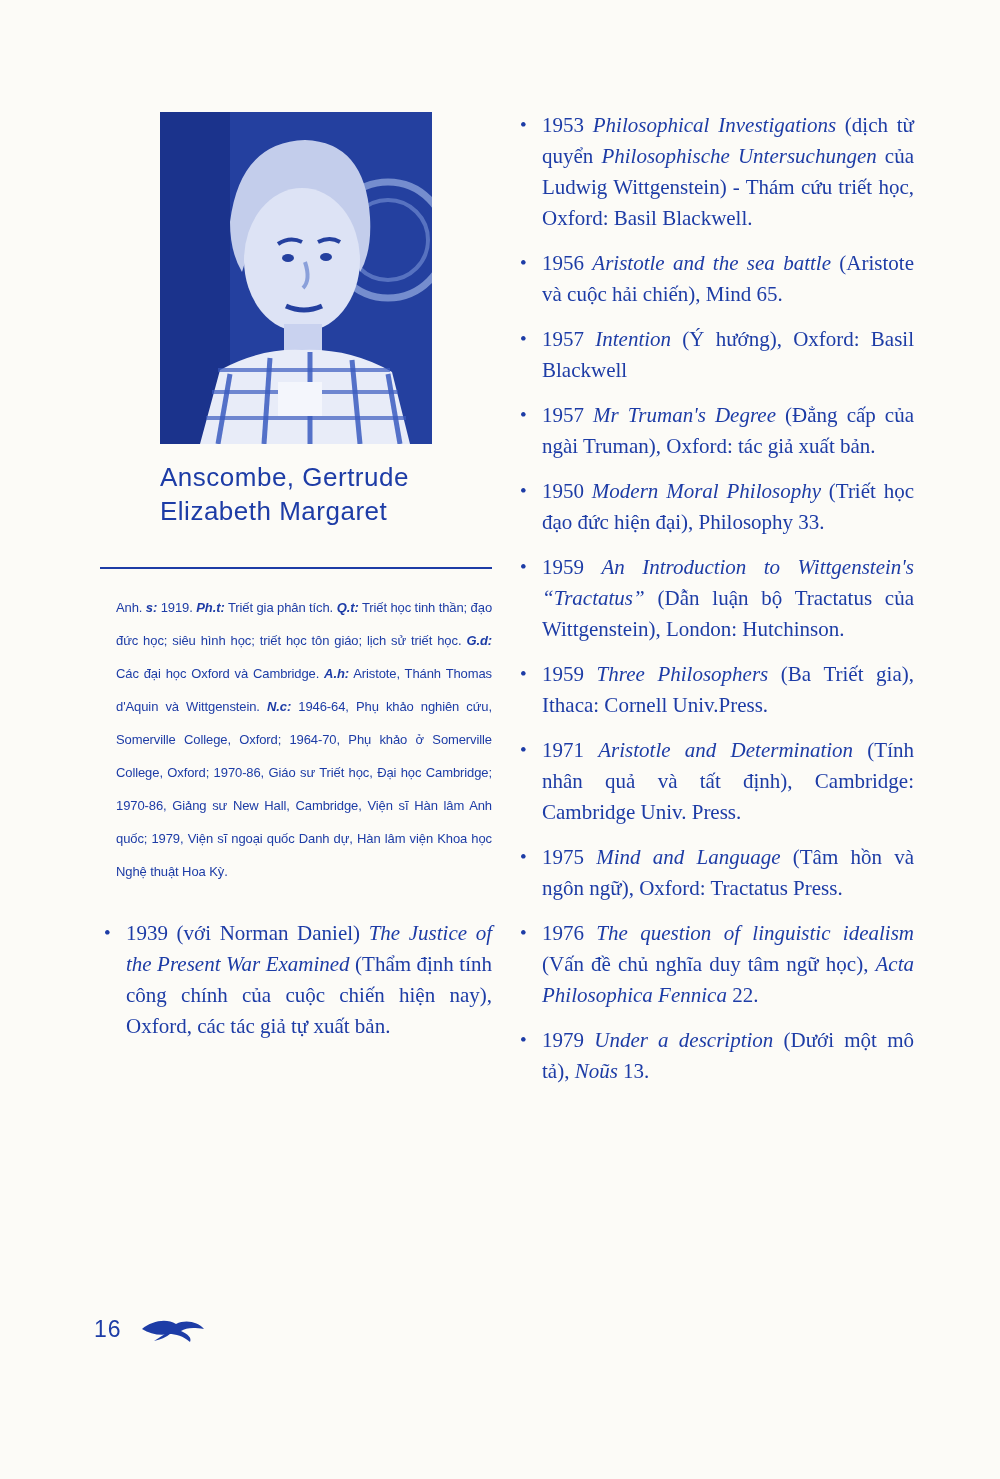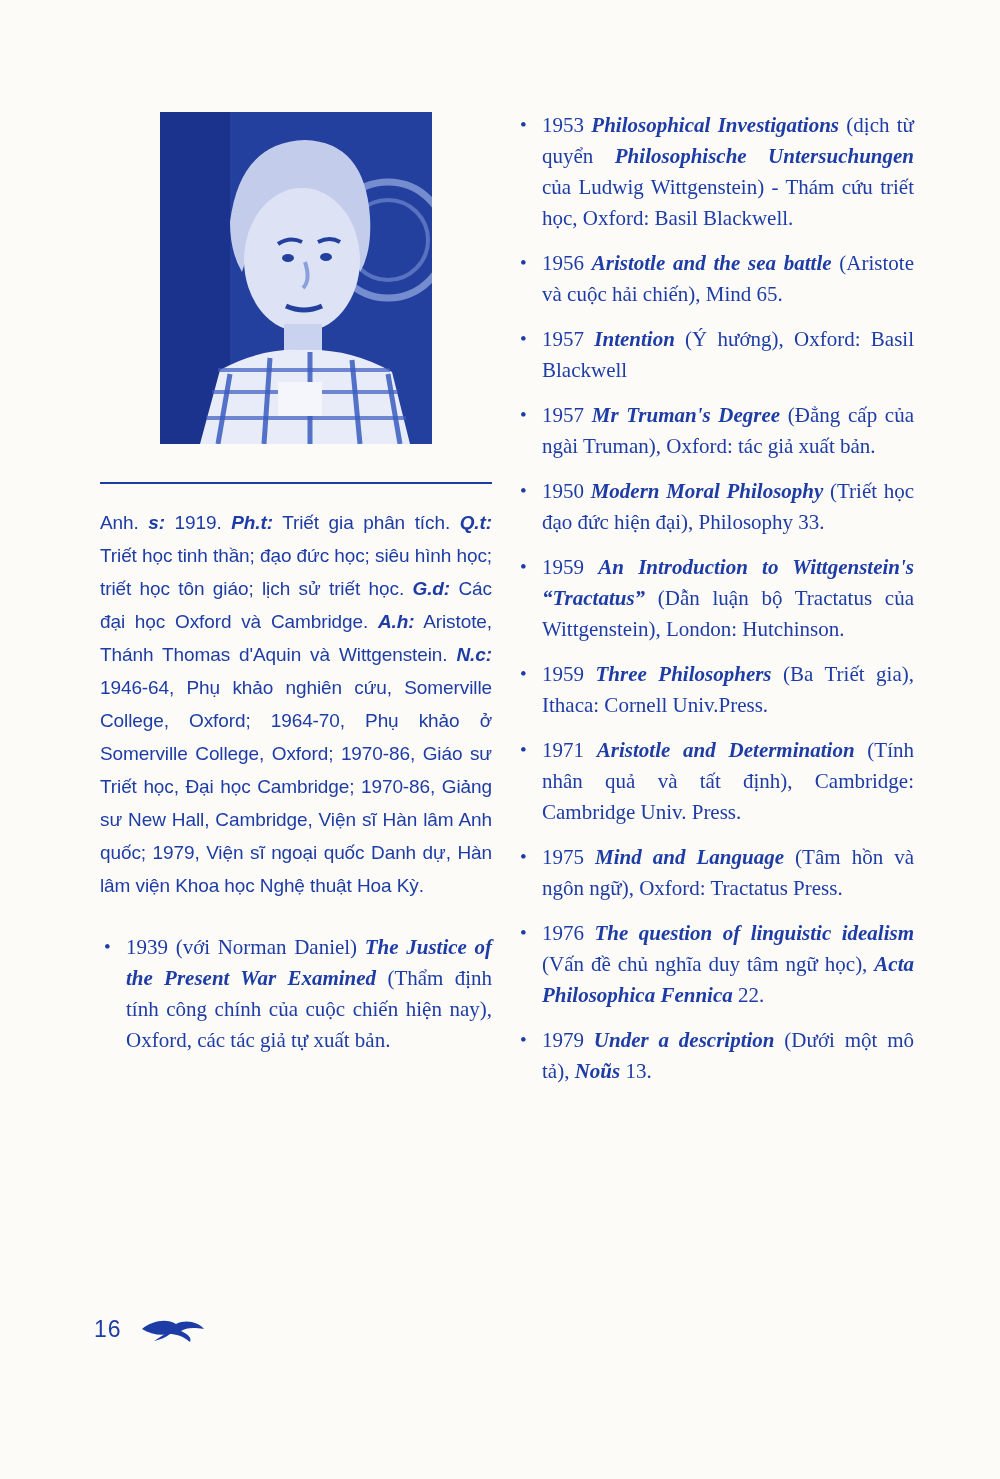--- a/index.html
+++ b/index.html
@@ -33,22 +33,22 @@
   }
 
   hr.rule {
     border:none;
     border-top:2.5px solid #1d3ca6;
     margin:38px 0 0 0;
     width:100%;
   }
 
   .bio {
-    margin:22px 0 0 0;
-    font-size:19px;
+    margin:22px 0 0 16px;
+    font-size:13px;
     line-height:33px;
     text-align:justify;
     letter-spacing:-0.1px;
   }
   .bio .bi { font-weight:bold; font-style:italic; }
 
   .section-heading {
     margin:36px 0 0 0;
     font-size:24px;
     font-weight:400;
@@ -69,21 +69,21 @@
   ul.pubs li {
     position:relative;
     padding-left:26px;
     margin:0 0 14px 0;
   }
   ul.pubs .bullet {
     position:absolute;
     left:4px; top:-1px;
     font-size:19px;
   }
-  ul.pubs .i  { font-style:italic;font-weight:bold; }
+  ul.pubs .i  { font-style:italic; }
 
   .pagefoot {
     position:absolute;
     left:94px; top:1316px;
     display:flex;
     align-items:center;
     gap:18px;
   }
   .pagenum { font-size:23px; letter-spacing:1px; }
   .pagefoot svg { display:block; }
@@ -124,20 +124,24 @@
         </g>
         <g stroke="#3b5cc0" stroke-width="4" opacity="0.7">
           <path d="M52 280 L238 280"></path>
           <path d="M46 306 L246 306"></path>
           <path d="M58 258 L230 258"></path>
         </g>
         <rect x="118" y="270" width="44" height="34" fill="#f4f6fc"></rect>
       </svg>
     </figure>
 
+    <div class="caption">
+      <div>Anscombe, Gertrude</div>
+      <div>Elizabeth Margaret</div>
+    </div>
 
     <hr class="rule">
 
     <p class="bio"><span>Anh. </span><span class="bi">s:</span><span> 1919. </span><span class="bi">Ph.t:</span><span> Triết gia phân tích. </span><span class="bi">Q.t:</span><span> Triết học tinh thần; đạo đức học; siêu hình học; triết học tôn giáo; lịch sử triết học. </span><span class="bi">G.d:</span><span> Các đại học Oxford và Cambridge. </span><span class="bi">A.h:</span><span> Aristote, Thánh Thomas d'Aquin và Wittgenstein. </span><span class="bi">N.c:</span><span> 1946-64, Phụ khảo nghiên cứu, Somerville College, Oxford; 1964-70, Phụ khảo ở Somerville College, Oxford; 1970-86, Giáo sư Triết học, Đại học Cambridge; 1970-86, Giảng sư New Hall, Cambridge, Viện sĩ Hàn lâm Anh quốc; 1979, Viện sĩ ngoại quốc Danh dự, Hàn lâm viện Khoa học Nghệ thuật Hoa Kỳ.</span></p>
 
 
     <ul class="pubs">
         <li><span class="bullet">•</span><span>1939 (với Norman Daniel) </span><span class="i">The Justice of the Present War Examined</span><span> (Thẩm định tính công chính của cuộc chiến hiện nay), Oxford, các tác giả tự xuất bản.</span></li>
       </ul>
 

